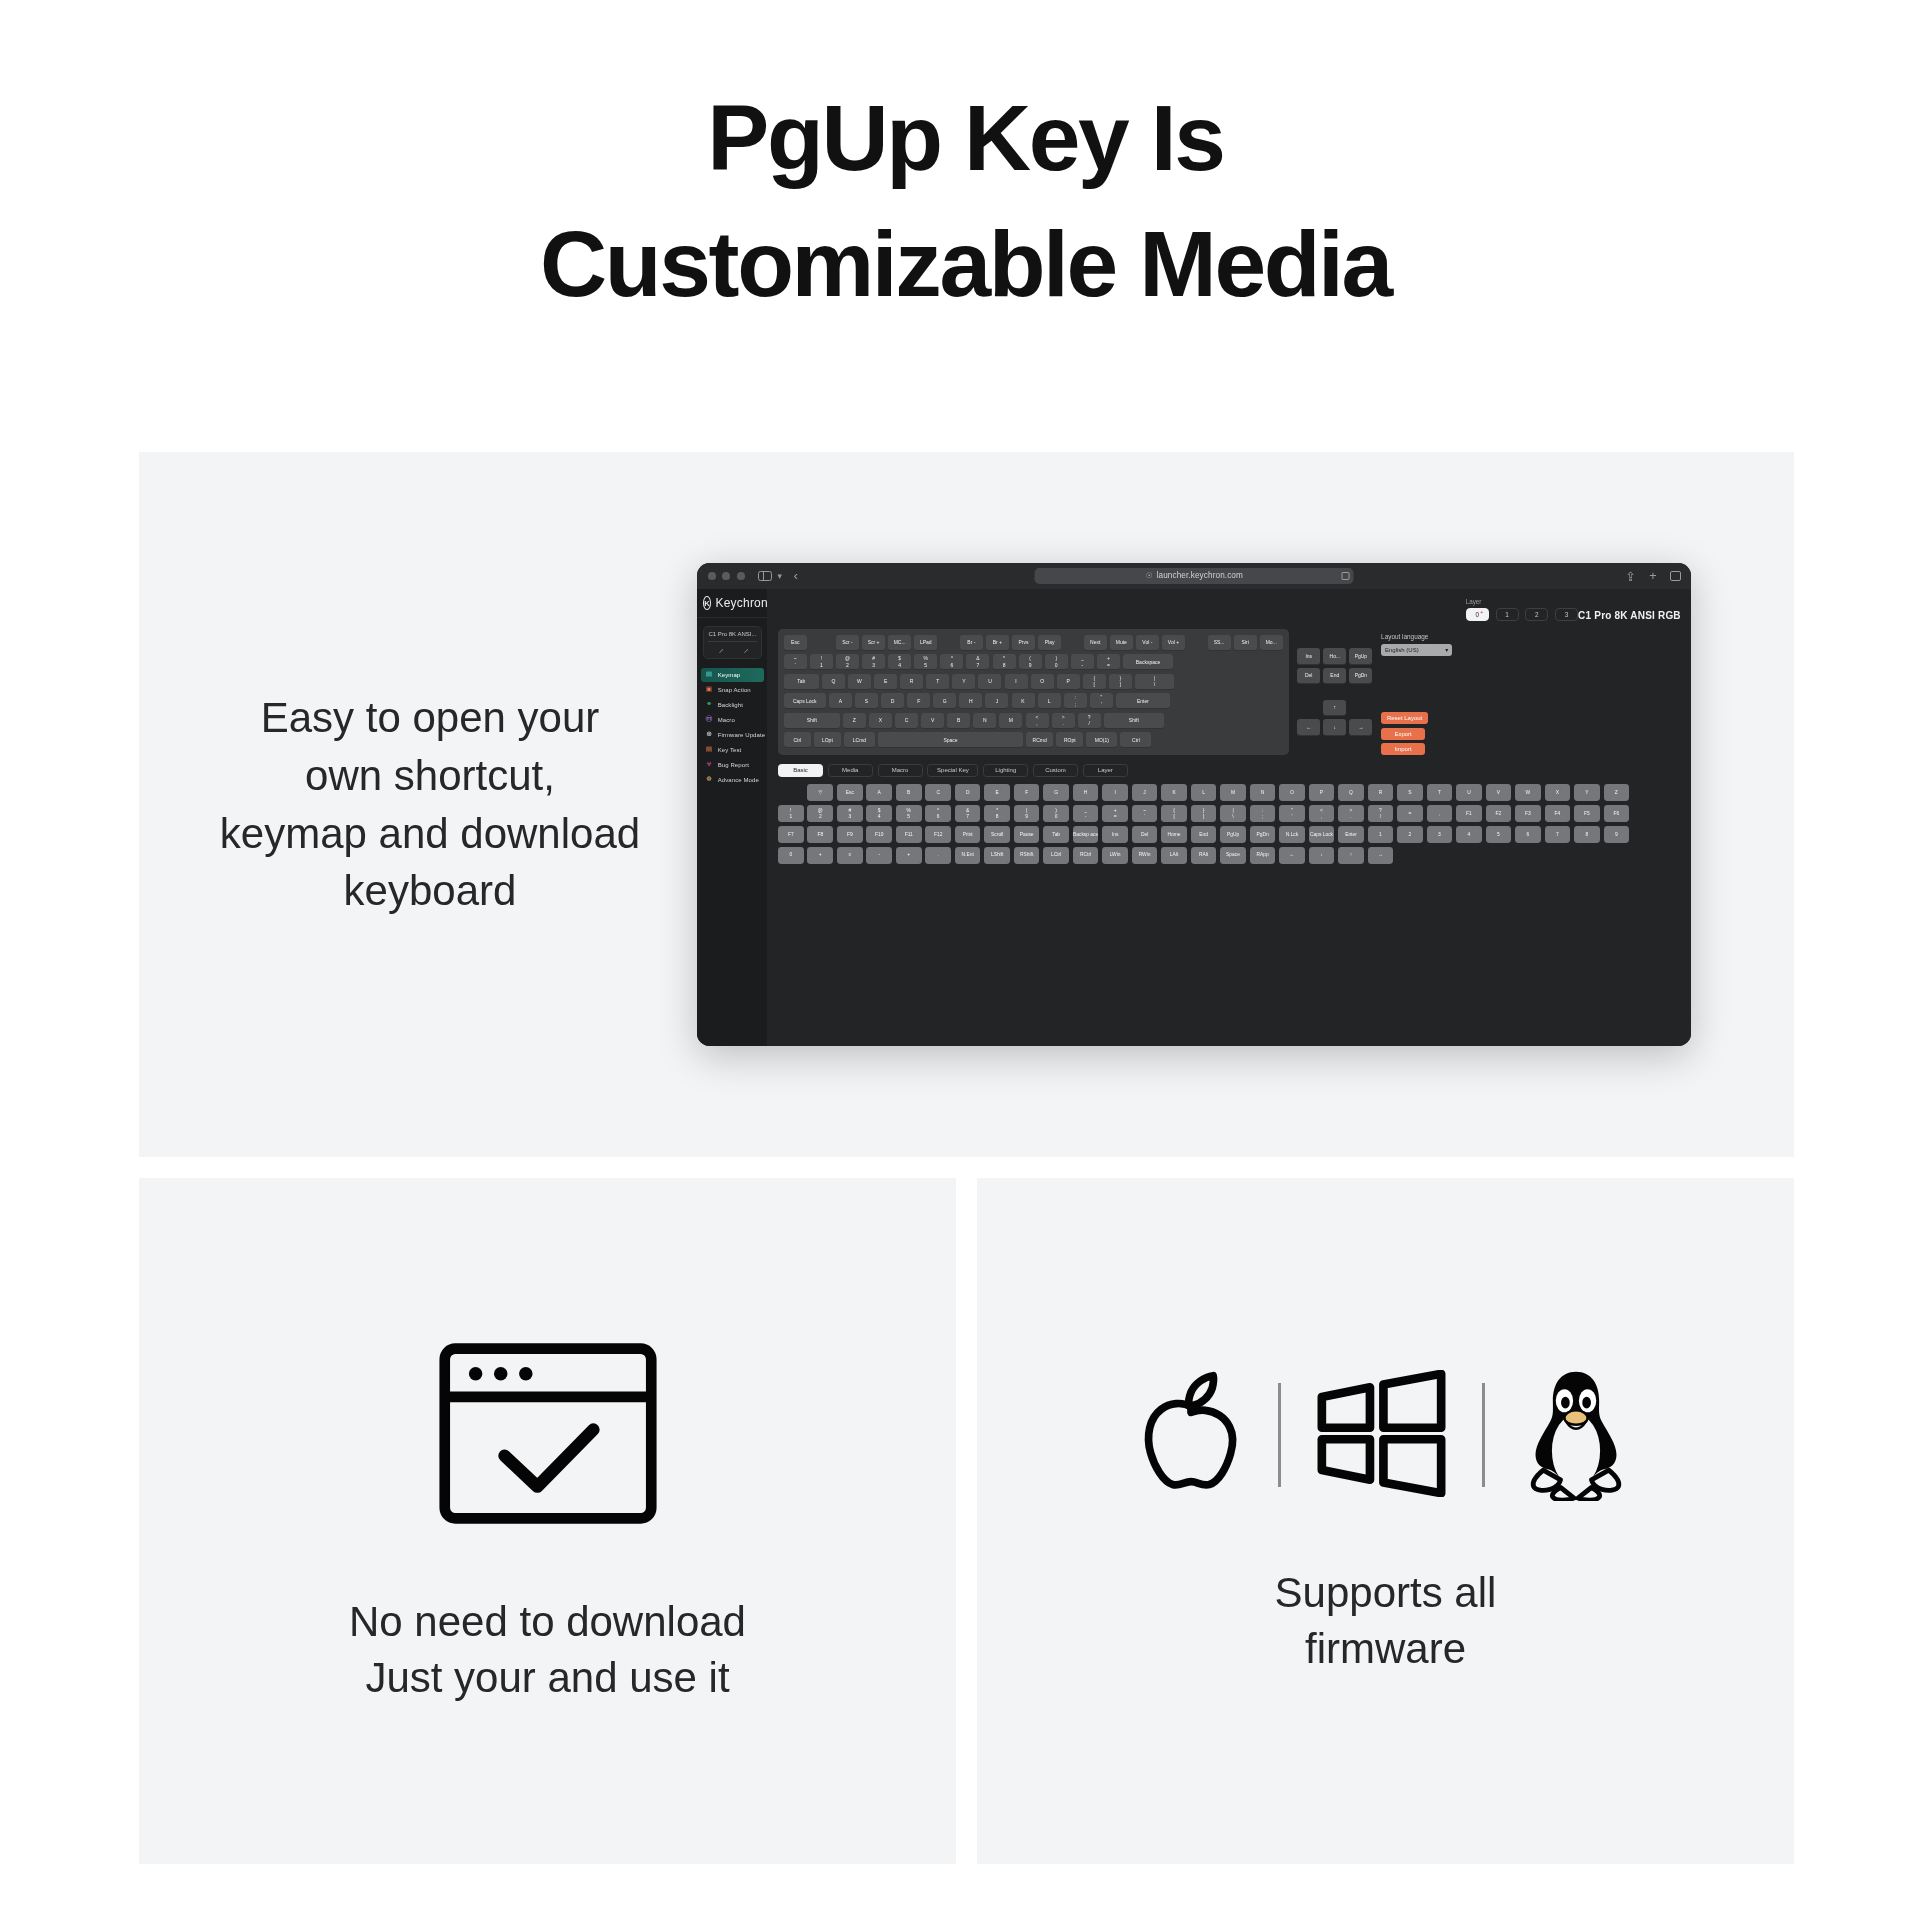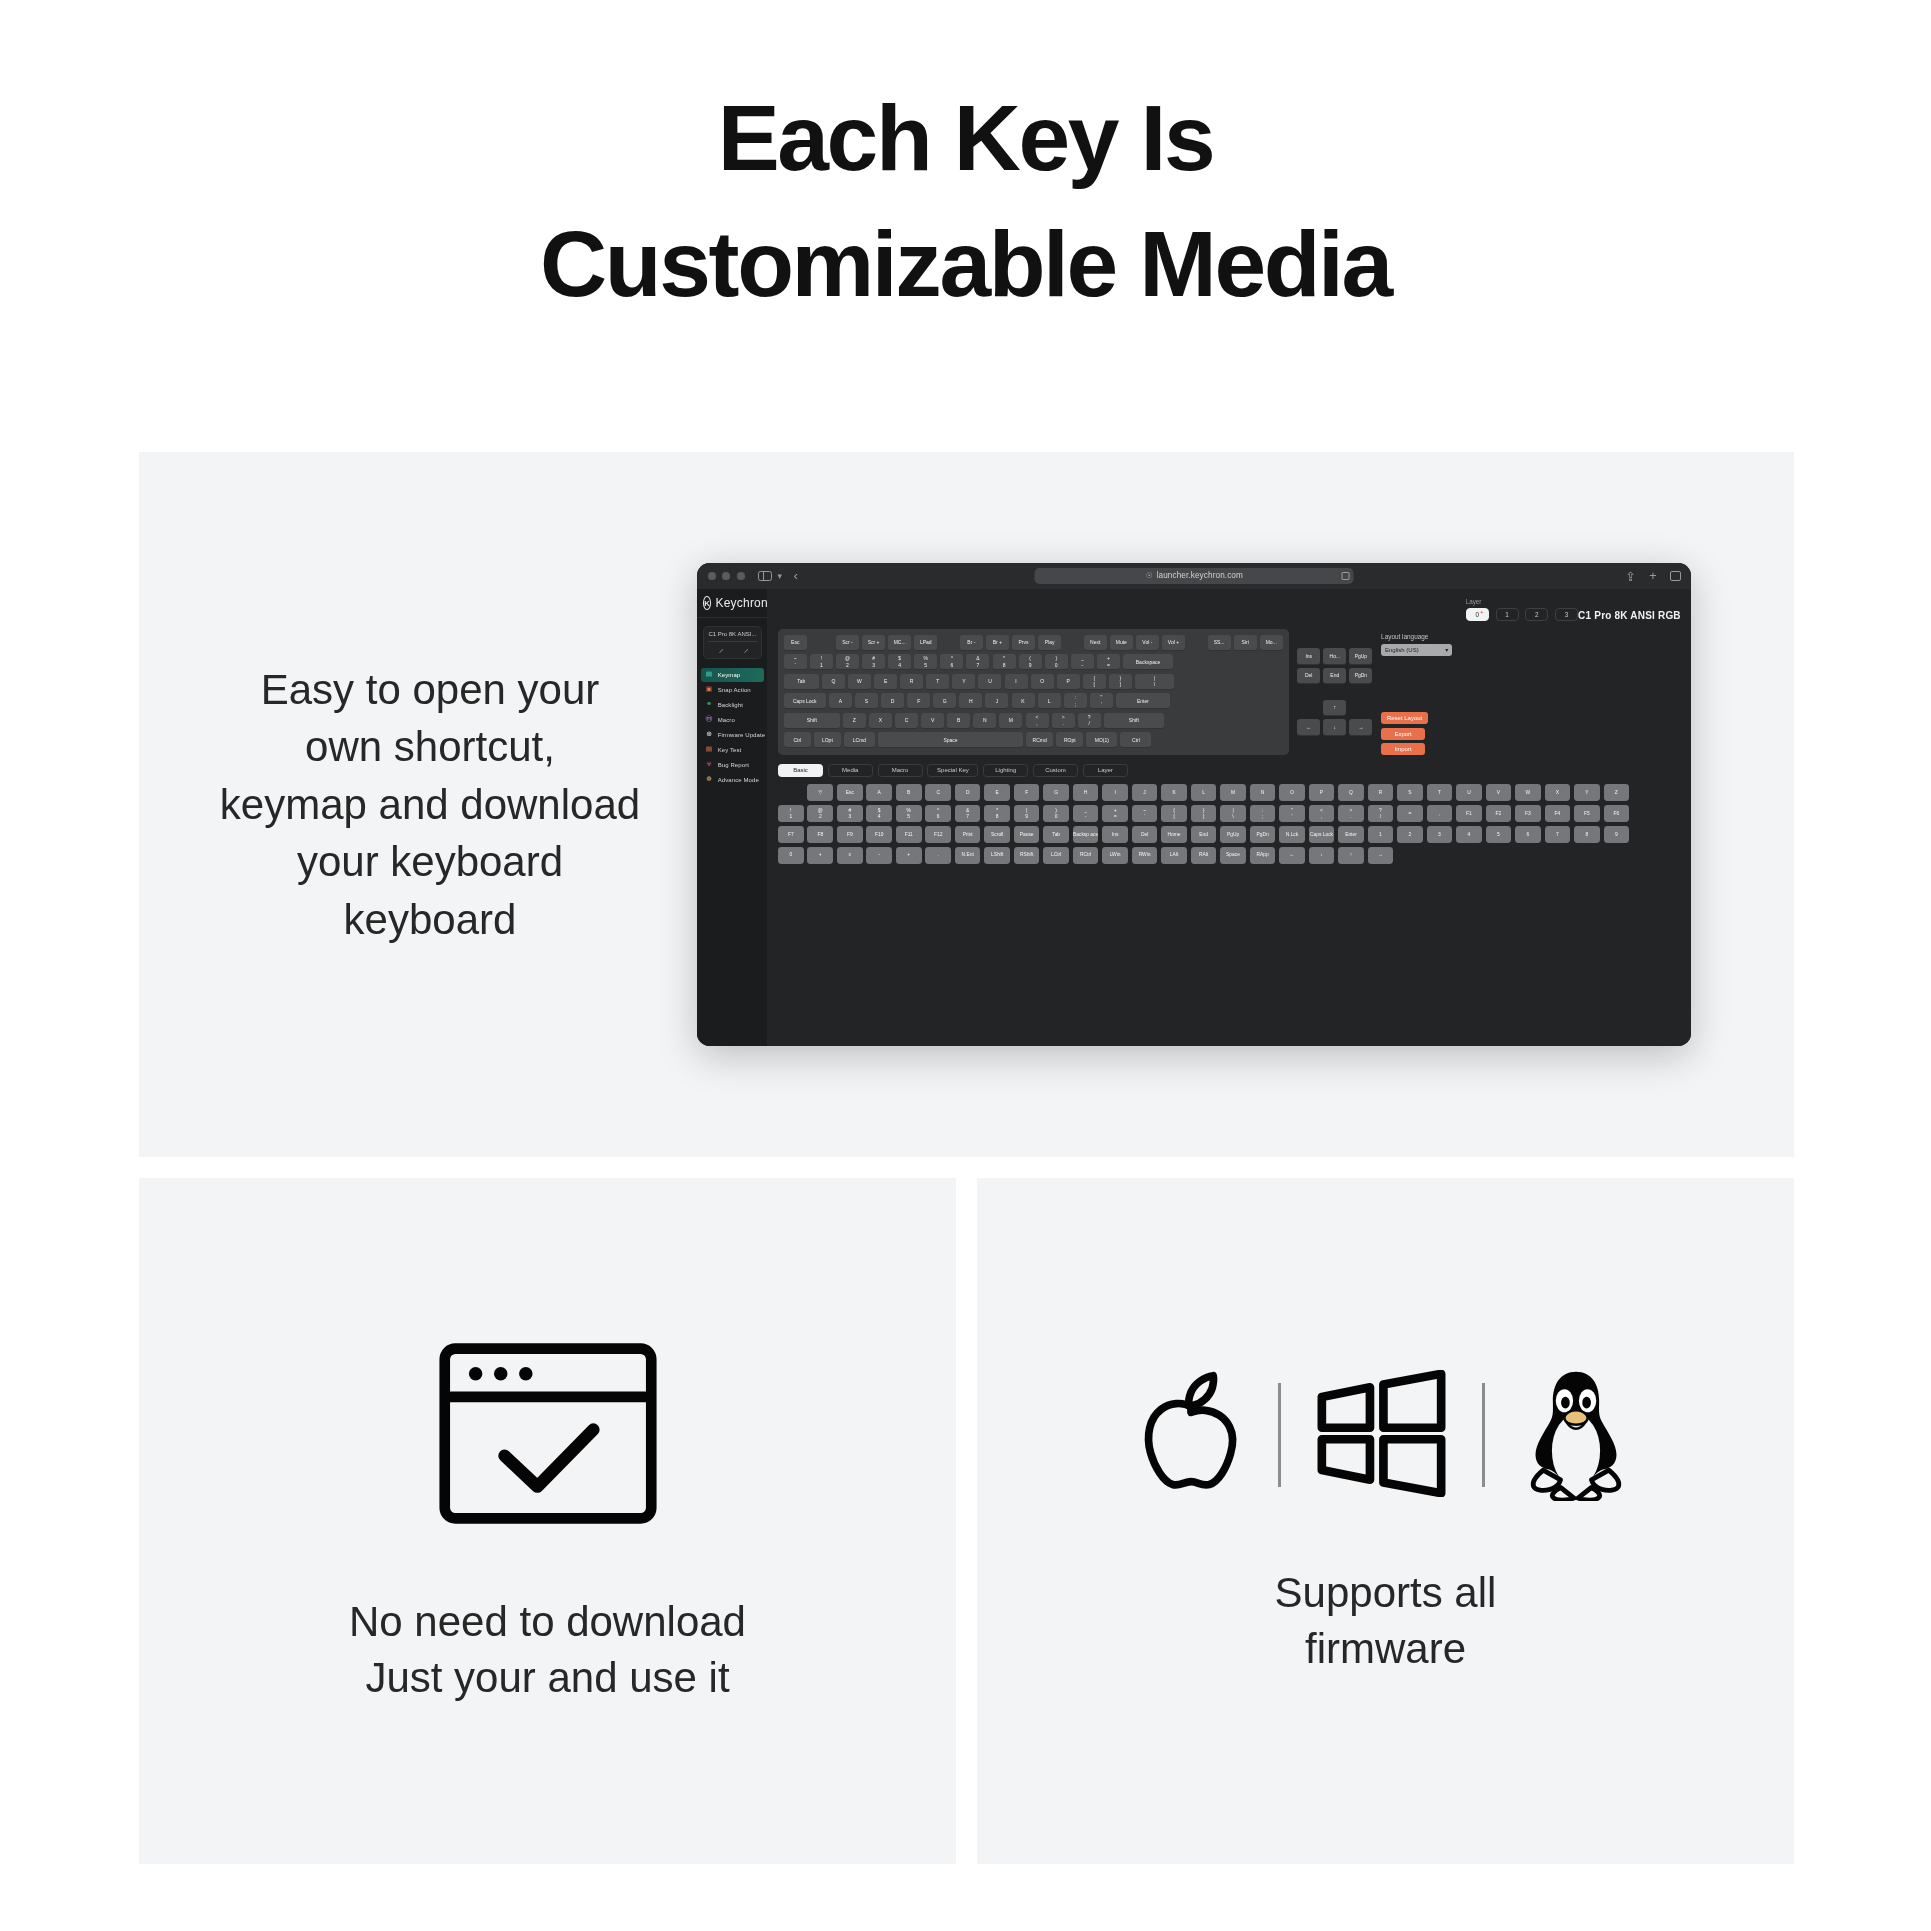--- a/index.html
+++ b/index.html
@@ -153,32 +153,31 @@
   .bc-icons { display: flex; align-items: center; gap: 33px; margin-bottom: 60px; }
   .divider-v { width: 2.9px; height: 104px; background: #8b8c8e; }
   .bc-cap { text-align: center; font-size: 42px; line-height: 1.33; color: #272727; }
 </style>
 </head>
 <body>
 
 <div class="page">
 
   <div class="hero-title">
-    <span class="l">Each Key Is</span>
+    <span class="l">PgUp Key Is</span>
     <span class="l">Customizable Media</span>
   </div>
 
   <div class="cards">
 
     <div class="card card-top">
       <div class="blurb">
         <div>Easy to open your</div>
         <div>own shortcut,</div>
         <div>keymap and download</div>
-        <div>your keyboard</div>
         <div>keyboard</div>
       </div>
 
       <div class="browser">
 
         <div class="bchrome">
           <div class="dots">
             <span class="dot"></span>
             <span class="dot"></span>
             <span class="dot"></span>

